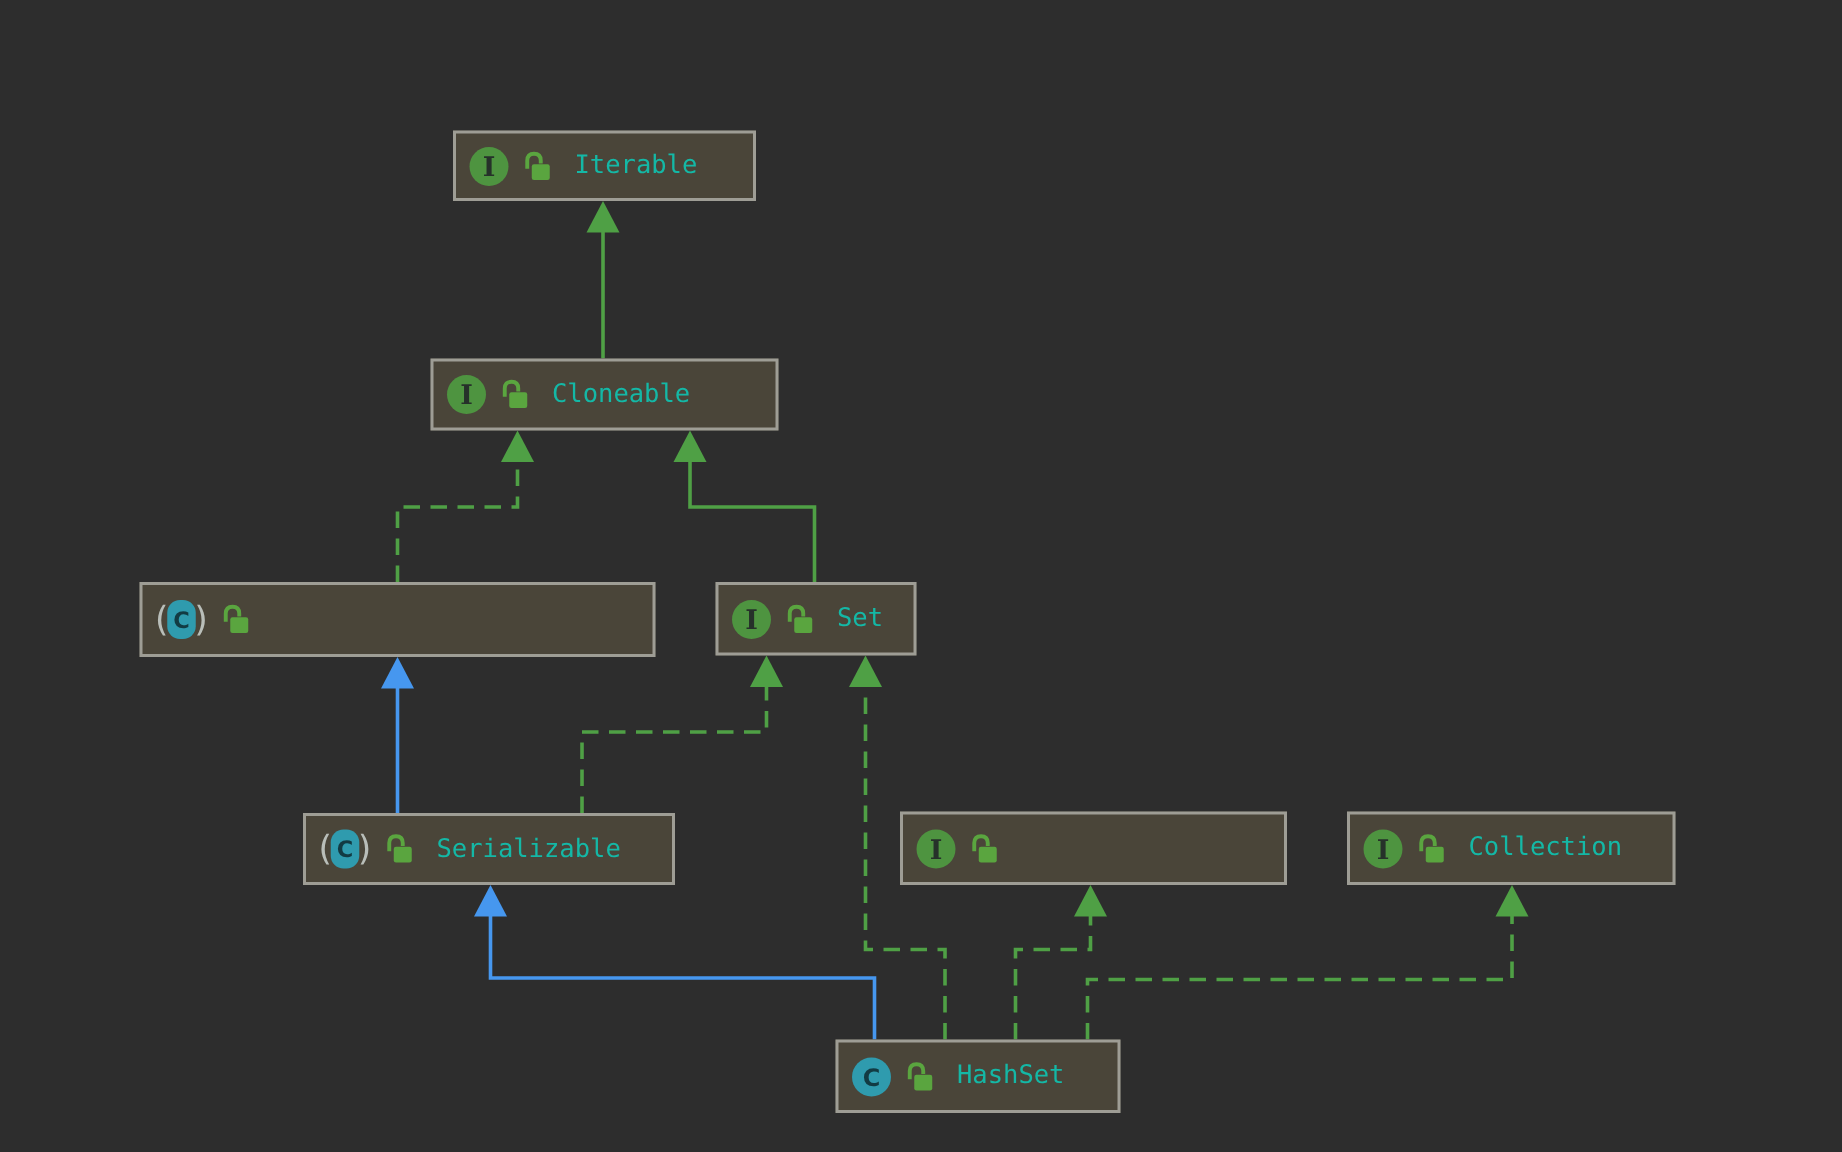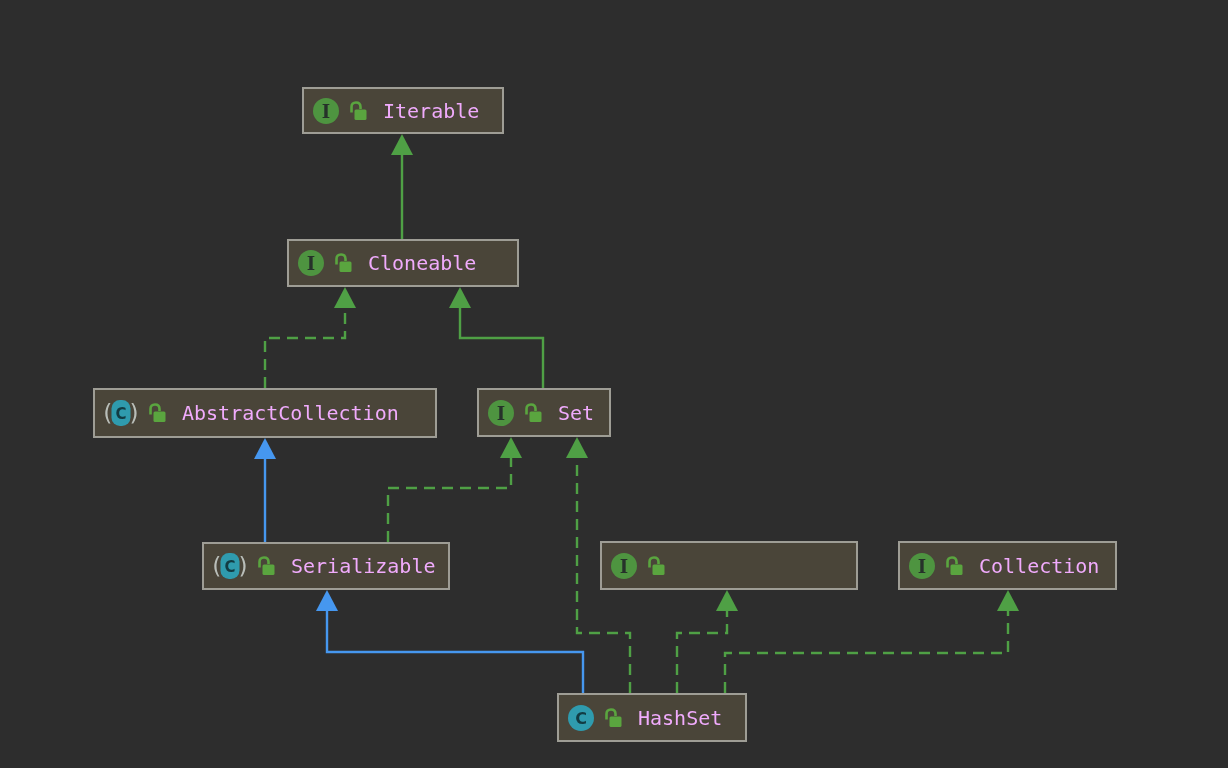--- a/index.html
+++ b/index.html
@@ -29,22 +29,22 @@
     align-items: center;
     gap: 8px;
     padding: 0 10px 0 8px;
     background: #4a4539;
     border: 2px solid #9e9d95;
     z-index: 2;
     cursor: default;
   }
   .uml-node .node-label {
     margin-left: 8px;
-    font-size: 20px;
-    color: #f0abfc;
+    font-size: 17px;
+    color: #14b8a6;
     white-space: nowrap;
     line-height: 1;
   }
   .icon-wrap {
     display: inline-flex;
     align-items: center;
   }
 </style>
 </head>
 <body>
@@ -127,21 +127,20 @@
           <text x="18" y="19.5" text-anchor="middle" font-family="'DejaVu Sans', sans-serif" font-weight="bold" font-size="15" fill="#123b43">C</text>
           <text x="31.5" y="21.5" text-anchor="middle" font-family="'DejaVu Sans Mono', monospace" font-size="23" fill="#b9beb9">)</text>
         </svg>
       </span>
       <span class="icon-wrap">
         <svg width="19" height="22" viewBox="0 0 19 22">
           <path d="M3.5 12.5 V7 Q3.5 2.5 8 2.5 Q12.5 2.5 12.5 7 V9" fill="none" stroke="#5aa53f" stroke-width="2.6"></path>
           <rect x="6.5" y="9.5" width="12" height="10.5" rx="1.5" fill="#5aa53f"></rect>
         </svg>
       </span>
-      <span class="node-label">AbstractCollection</span>
     </div>
     <div class="uml-node" style="left: 477px; top: 388px; width: 134px; height: 49px;">
       <span class="icon-wrap">
         <svg width="28" height="28" viewBox="0 0 28 28">
           <circle cx="14" cy="14" r="13" fill="#4e9440"></circle>
           <text x="14" y="20.5" text-anchor="middle" font-family="'DejaVu Serif', serif" font-weight="bold" font-size="18" fill="#26312a">I</text>
         </svg>
       </span>
       <span class="icon-wrap">
         <svg width="19" height="22" viewBox="0 0 19 22">

